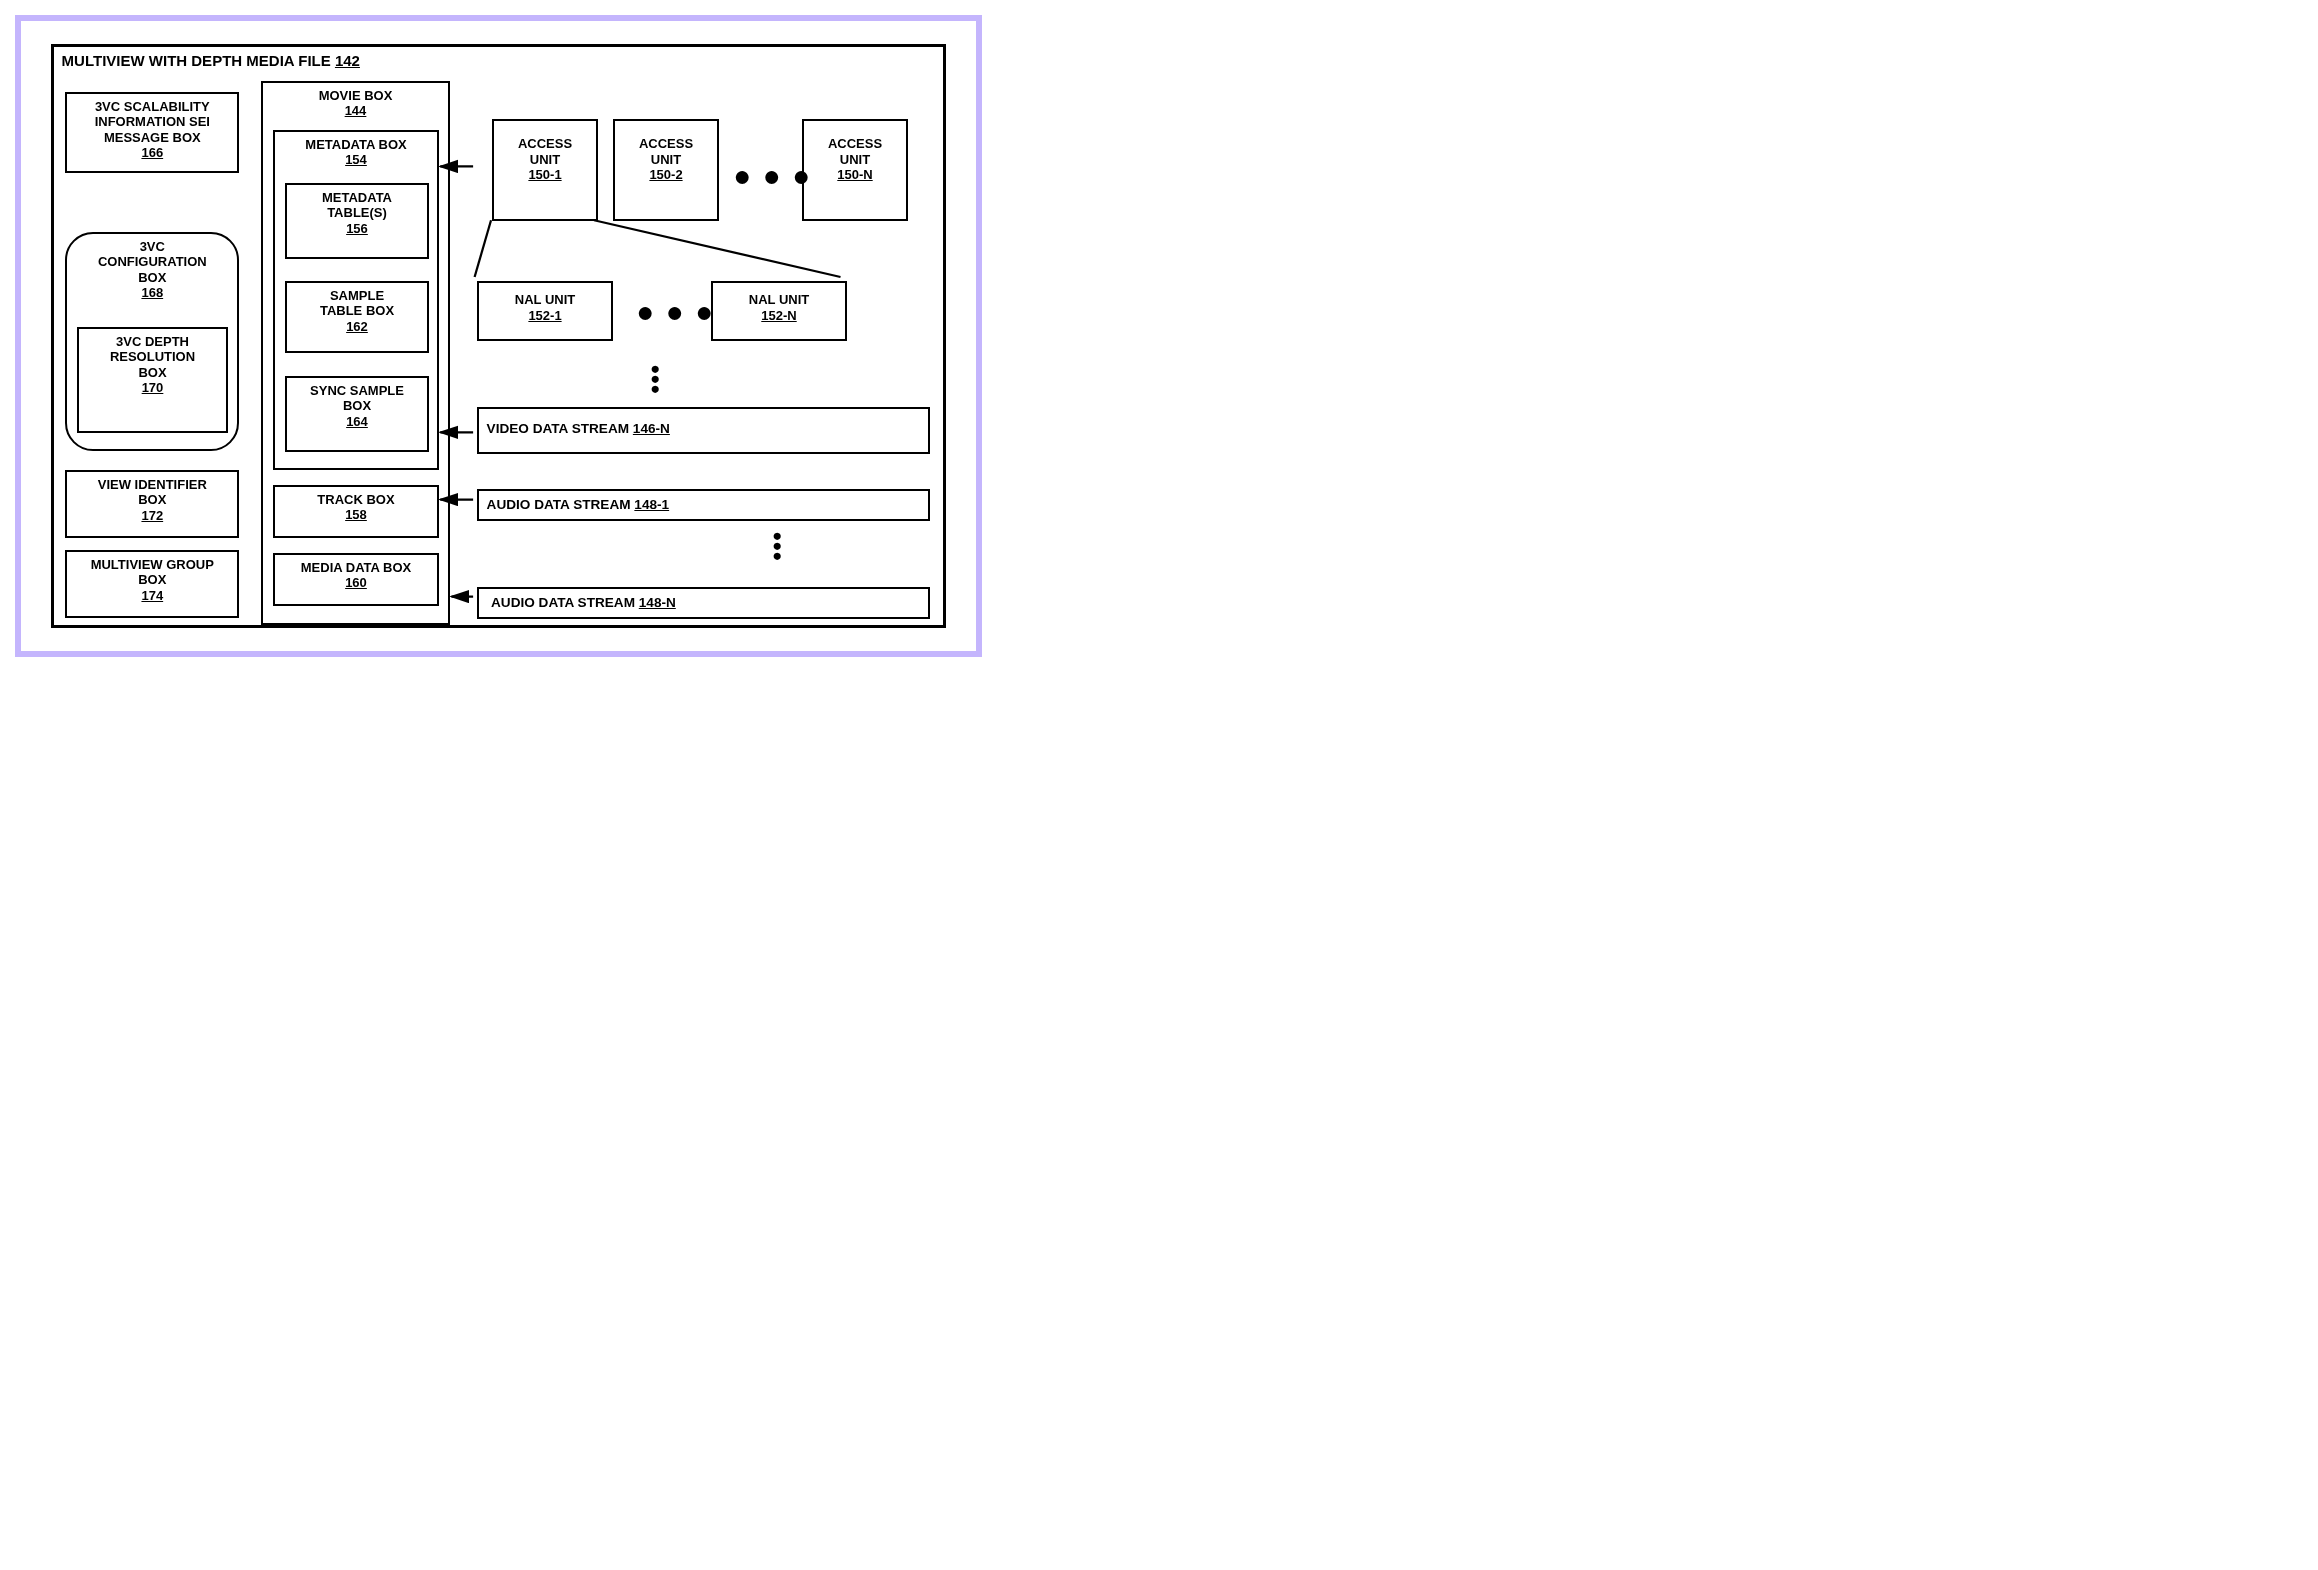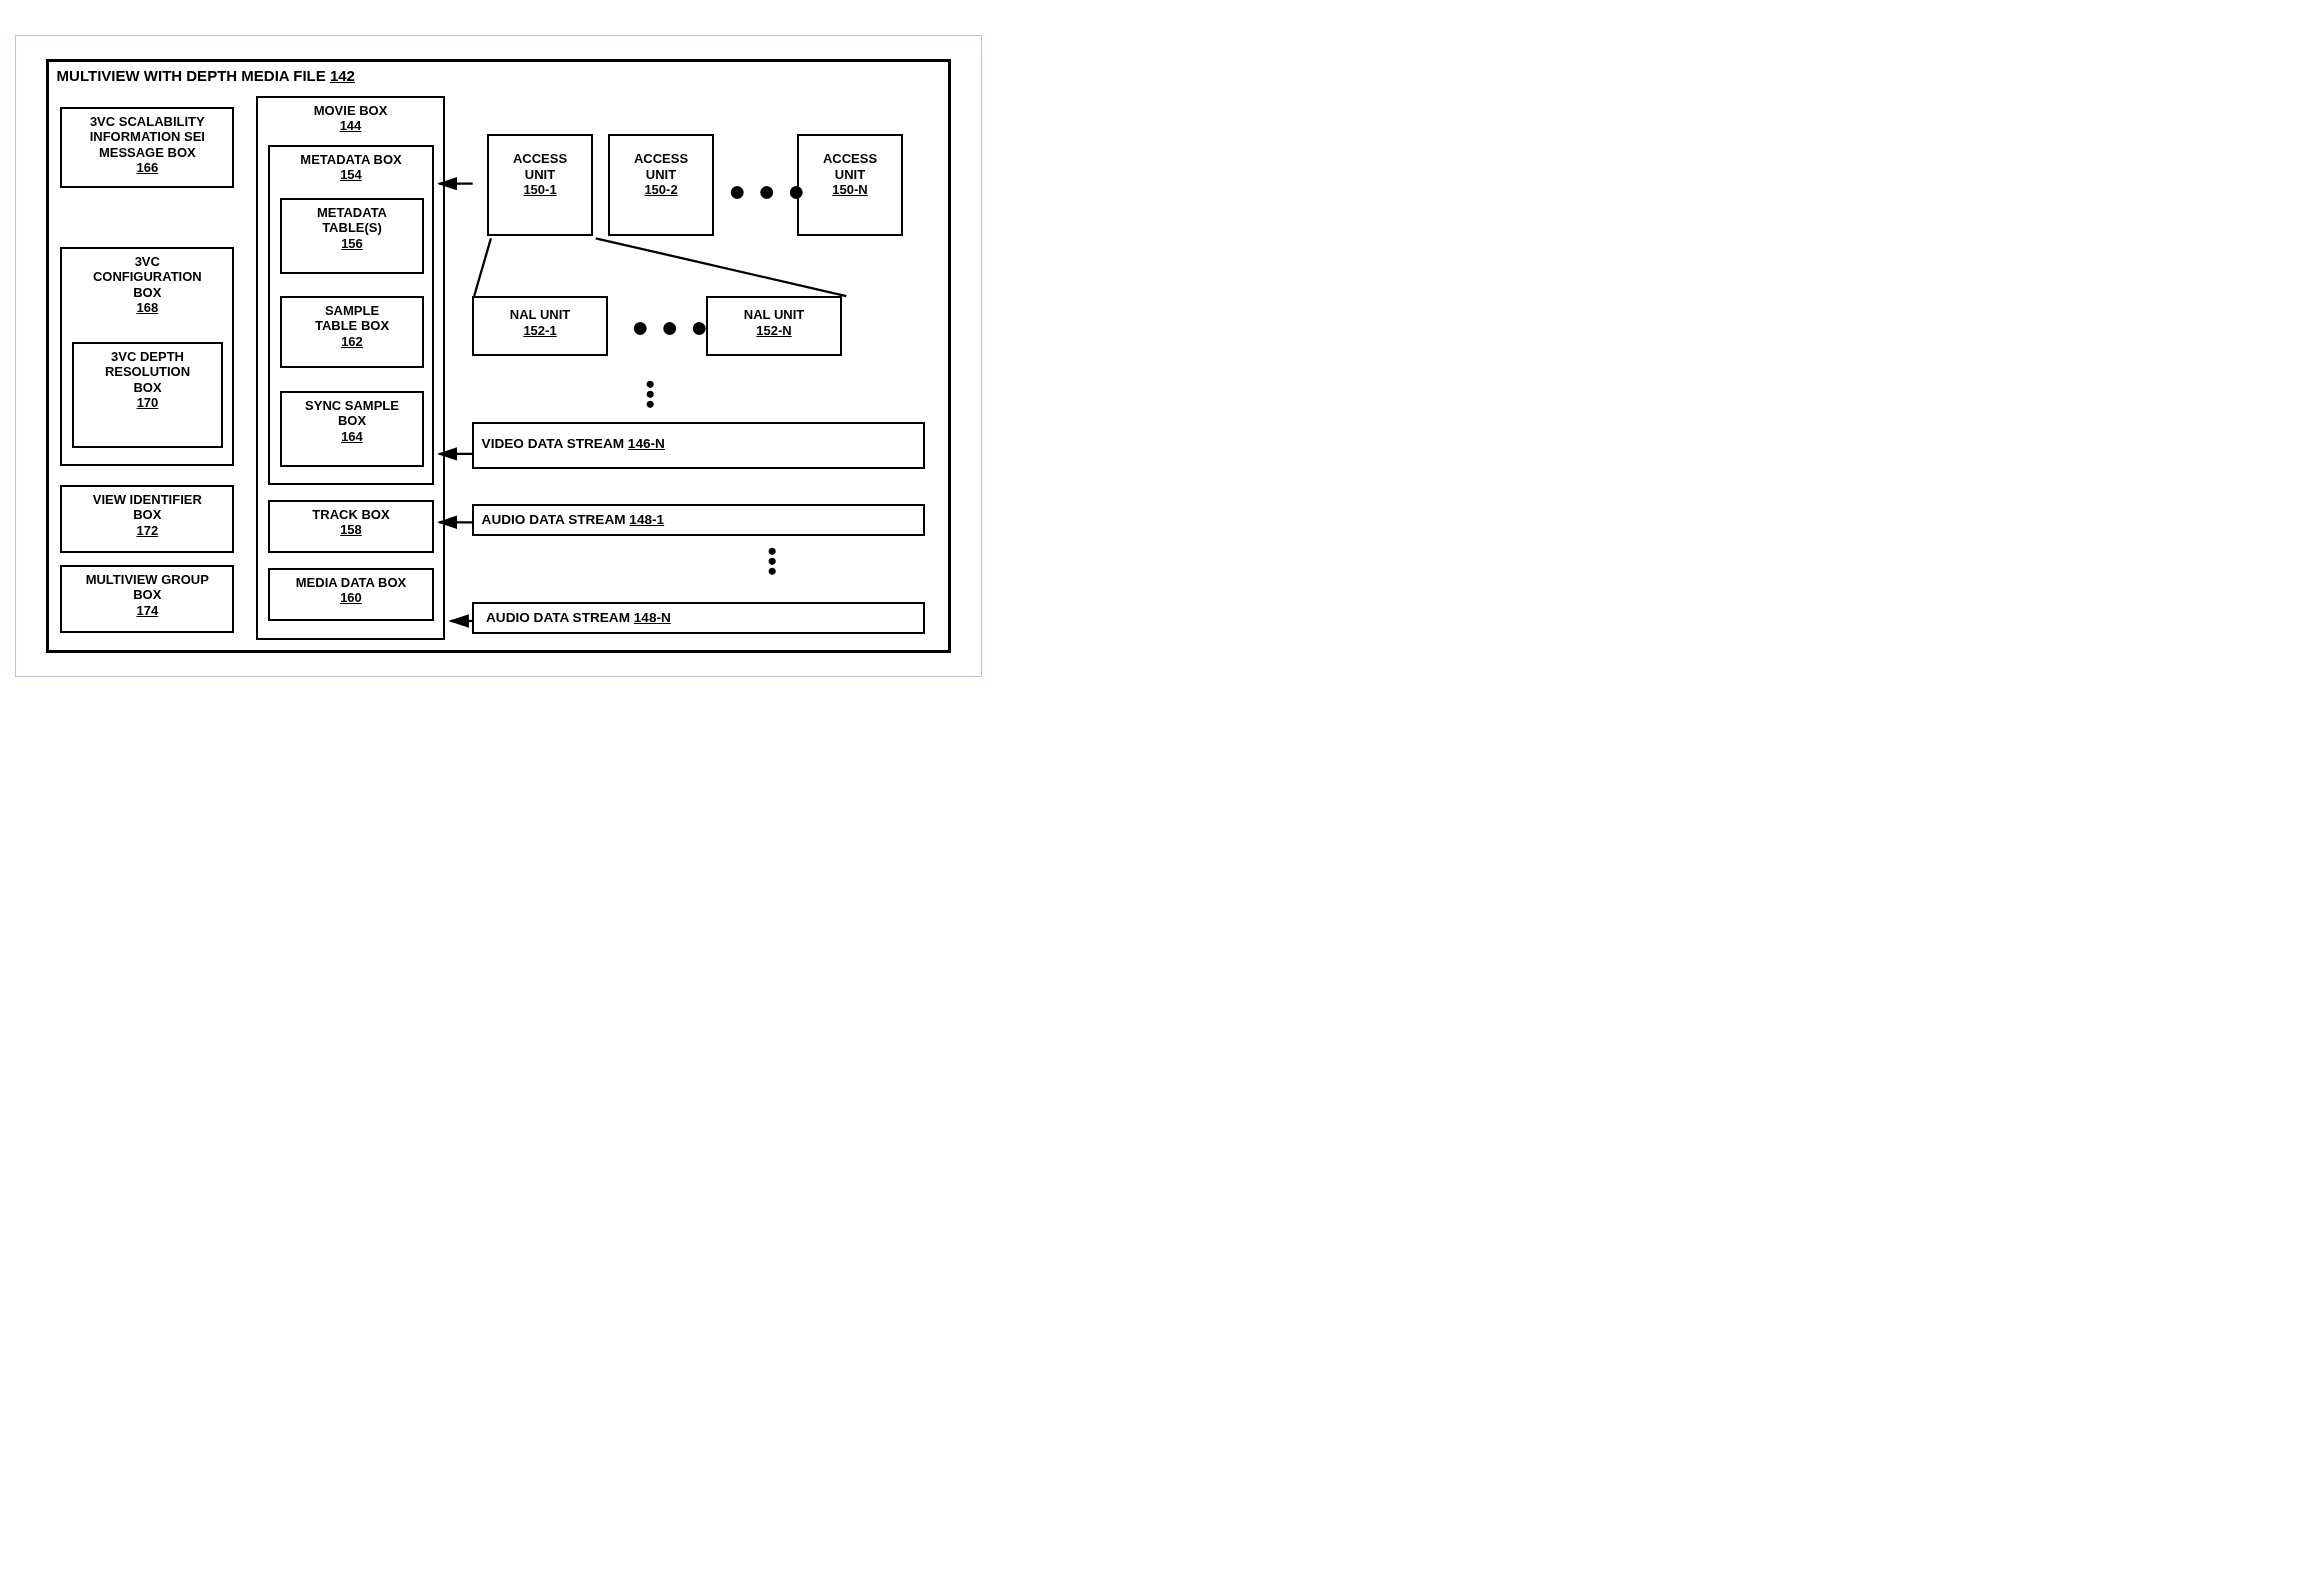--- a/index.html
+++ b/index.html
@@ -3,26 +3,25 @@
 <meta charset="utf-8">
 <style>
   * { box-sizing: border-box; }
   body {
     margin: 0;
     padding: 15px;
     font-family: Arial, Helvetica, sans-serif;
     background: #fff;
   }
   .outer-frame {
-    border: 1px solid #c4b5fd;
+    border: 6px solid #c4b5fd;
     padding: 23px;
     position: relative;
     width: 967px;
     height: 642px;
-    margin-top: 20px;
   }
   .main-box {
     border: 3px solid #000;
     position: absolute;
     left: 30px;
     top: 23px;
     right: 30px;
     bottom: 23px;
     padding: 4.5px 7.6px;
   }
@@ -39,21 +38,21 @@
     font-weight: bold;
     font-size: 13px;
     line-height: 1.2;
     padding: 4.5px 3px;
   }
   .box .num { text-decoration: underline; }
   .inline-title .num { text-decoration: underline; }
 
   
   .b-166 { left: 11.3px; top: 45px; width: 174px; height: 81px; }
-  .b-168 { left: 11.3px; top: 185px; width: 174px; height: 219px; }
+  .b-168 { left: 11.3px; top: 185px; width: 174px; height: 219px; border-radius: 28px; }
   .b-170 { left: 23px; top: 280px; width: 151px; height: 106px; border-width:2.3px;}
   .b-172 { left: 11.3px; top: 423px; width: 174px; height: 68px; }
   .b-174 { left: 11.3px; top: 503px; width: 174px; height: 68px; }
 
   
   .b-144 { left: 207px; top: 34px; width: 189px; height: 544px; }
   .b-154 { left: 219px; top: 83px; width: 166px; height: 340px; }
   .b-156 { left: 231px; top: 136px; width: 144px; height: 76px; }
   .b-162 { left: 231px; top: 234px; width: 144px; height: 72px; }
   .b-164 { left: 231px; top: 329px; width: 144px; height: 76px; }

